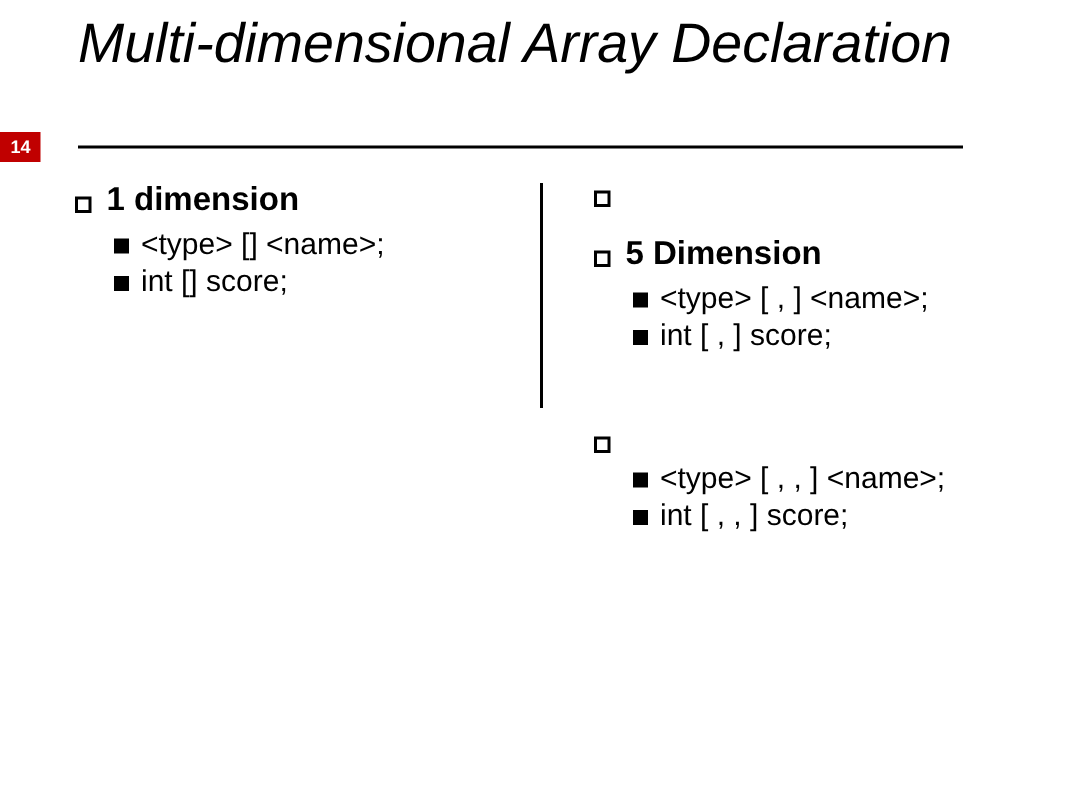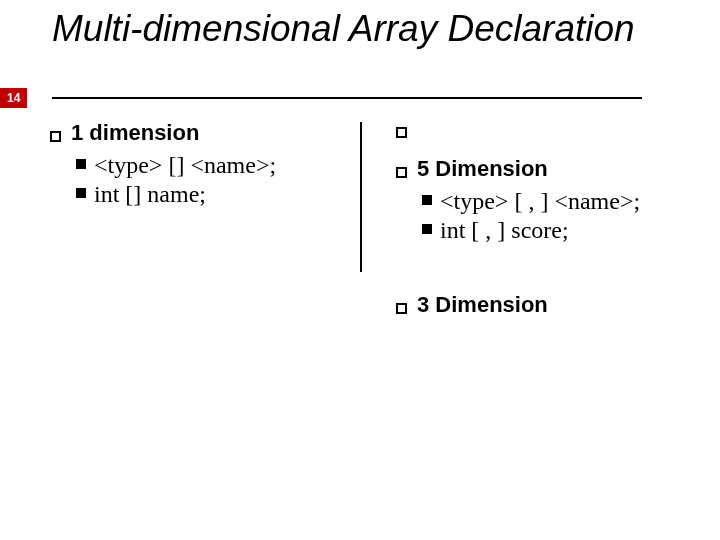--- a/index.html
+++ b/index.html
@@ -87,23 +87,22 @@
     margin-bottom: 2px;
   }
   .bullet-solid {
     width: 10px;
     height: 10px;
     background: #000;
     flex: 0 0 auto;
     margin-top: 7px;
   }
   .item-l2 .txt {
-    font-size: 24px;
+    font-size: 20px;
     font-weight: 400;
-    font-family: Liberation Serif, serif;
   }
   .spacer-v { height: 30px; }
 </style>
 </head>
 <body>
 
 <div class="page-tag">14</div>
 
 <div class="title">Multi-dimensional Array Declaration</div>
 <div class="title-underline"></div>
@@ -115,21 +114,21 @@
       <span class="bullet-open"></span>
       <span class="txt">1 dimension</span>
     </div>
     <div class="sub">
       <div class="item-l2">
         <span class="bullet-solid"></span>
         <span class="txt">&lt;type&gt; [] &lt;name&gt;;</span>
       </div>
       <div class="item-l2">
         <span class="bullet-solid"></span>
-        <span class="txt">int [] name;</span>
+        <span class="txt">int [] score;</span>
       </div>
     </div>
   </div>
 
   <div class="divider"></div>
 
   <div class="col right">
     <div class="item-l1">
       <span class="bullet-open"></span>
     </div>
@@ -148,17 +147,26 @@
       <div class="item-l2">
         <span class="bullet-solid"></span>
         <span class="txt">int [ , ] score;</span>
       </div>
     </div>
 
     <div class="spacer-v"></div>
 
     <div class="item-l1">
       <span class="bullet-open"></span>
-      <span class="txt">3 Dimension</span>
+    </div>
+    <div class="sub">
+      <div class="item-l2">
+        <span class="bullet-solid"></span>
+        <span class="txt">&lt;type&gt; [ , , ] &lt;name&gt;;</span>
+      </div>
+      <div class="item-l2">
+        <span class="bullet-solid"></span>
+        <span class="txt">int [ , , ] score;</span>
+      </div>
     </div>
   </div>
 
 </div>
 
 </body></html>

